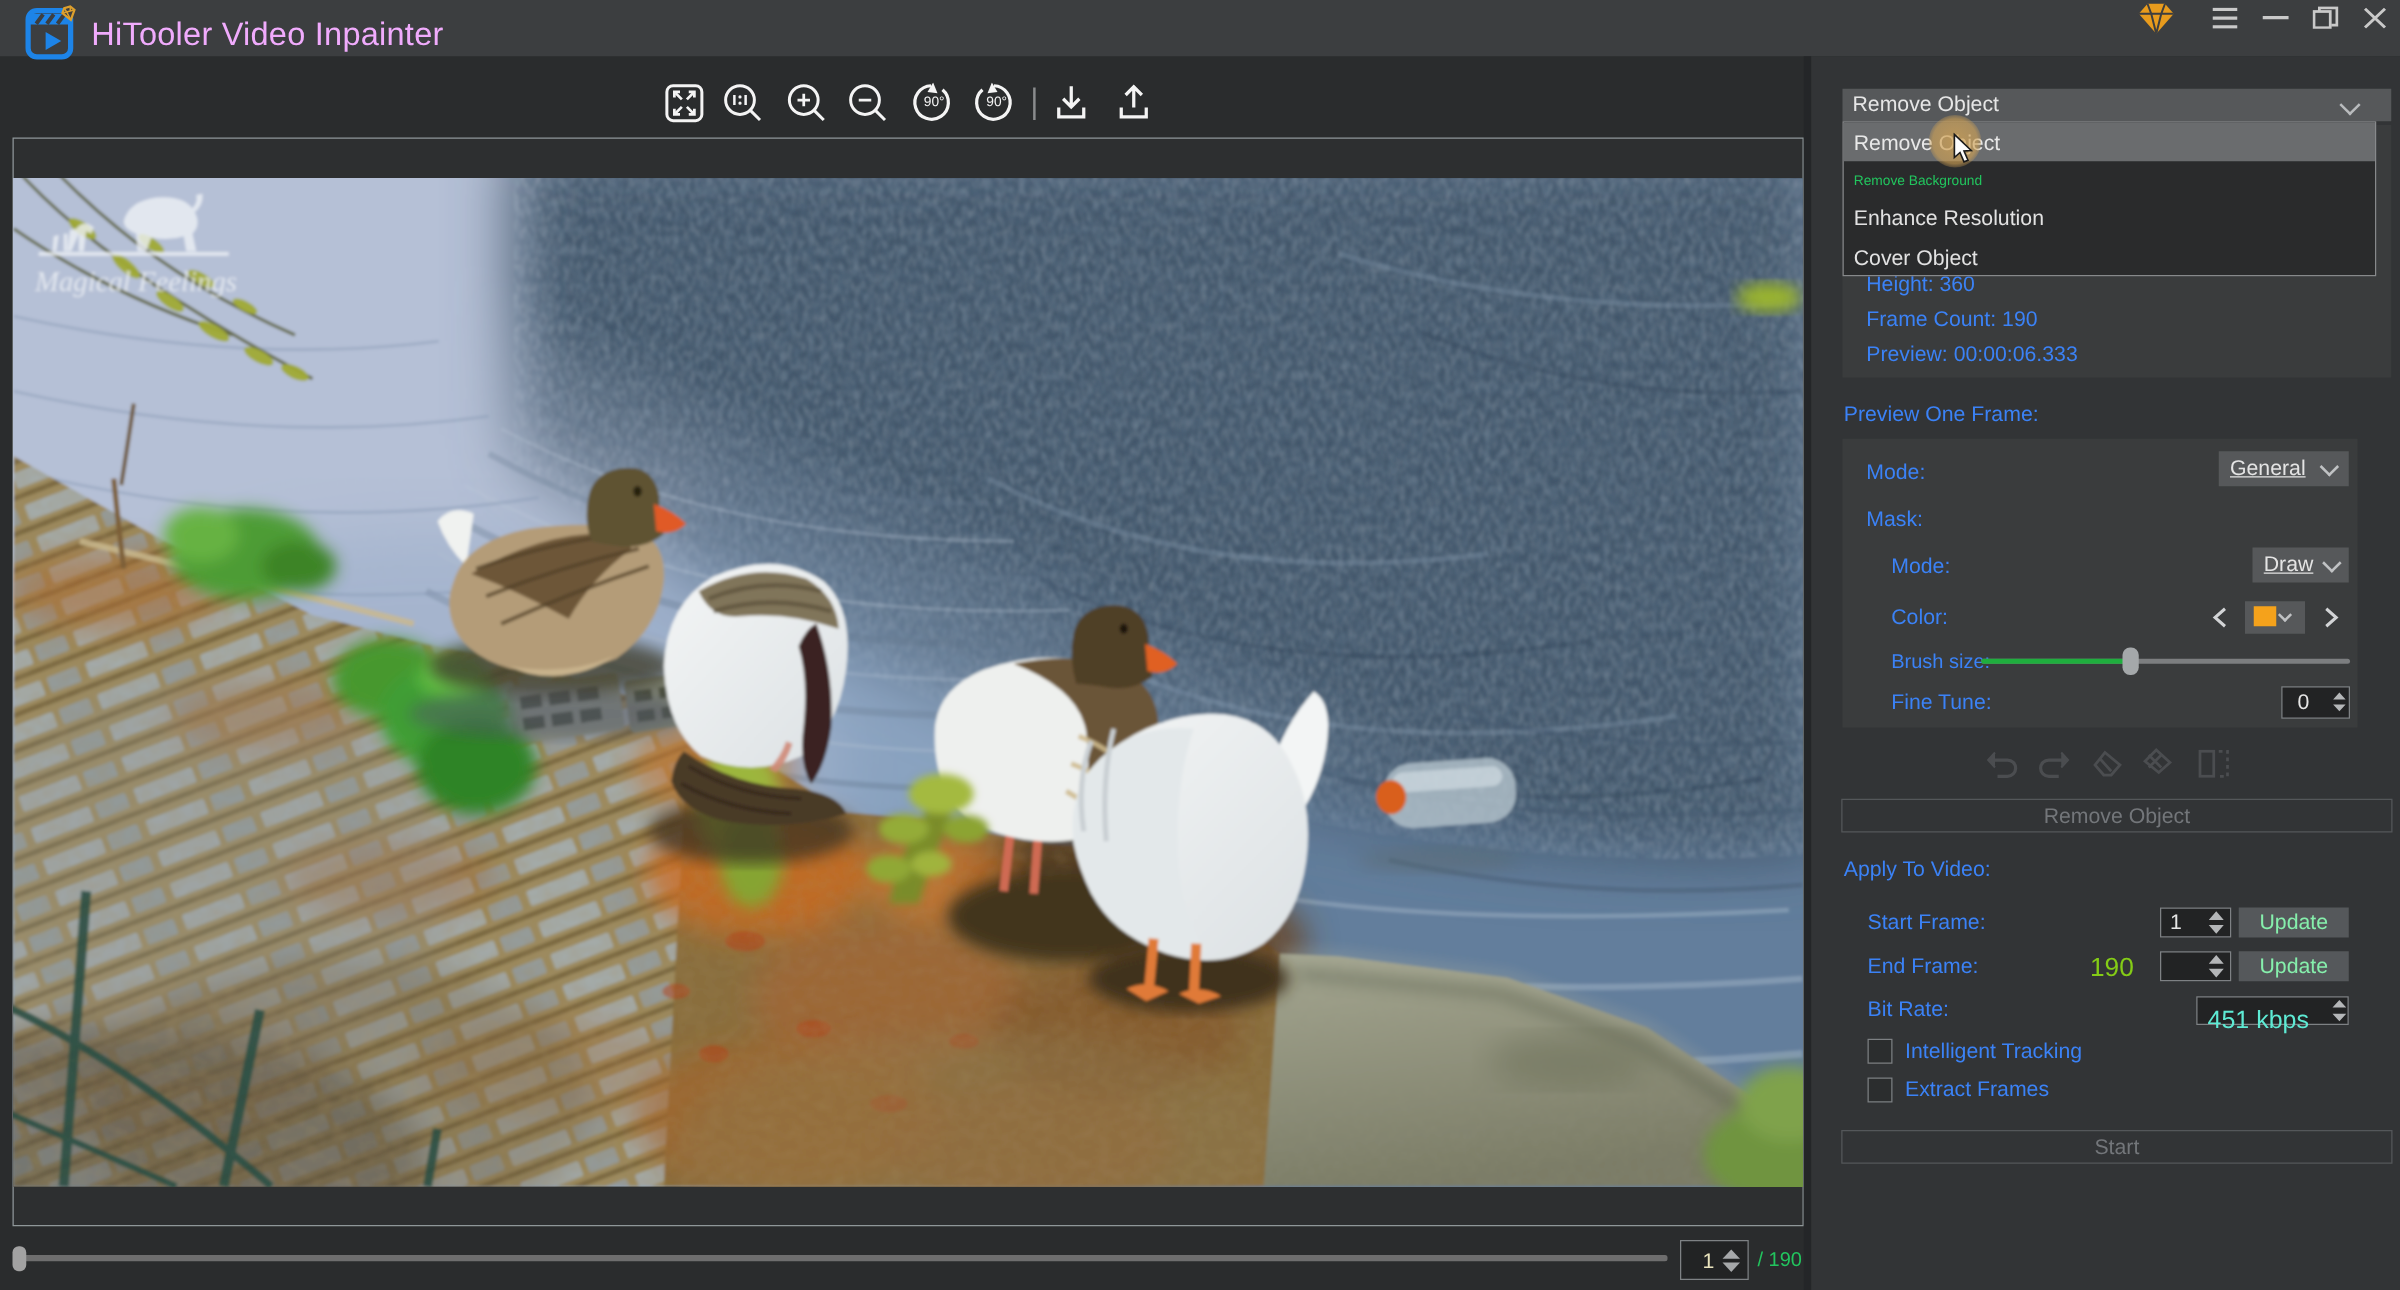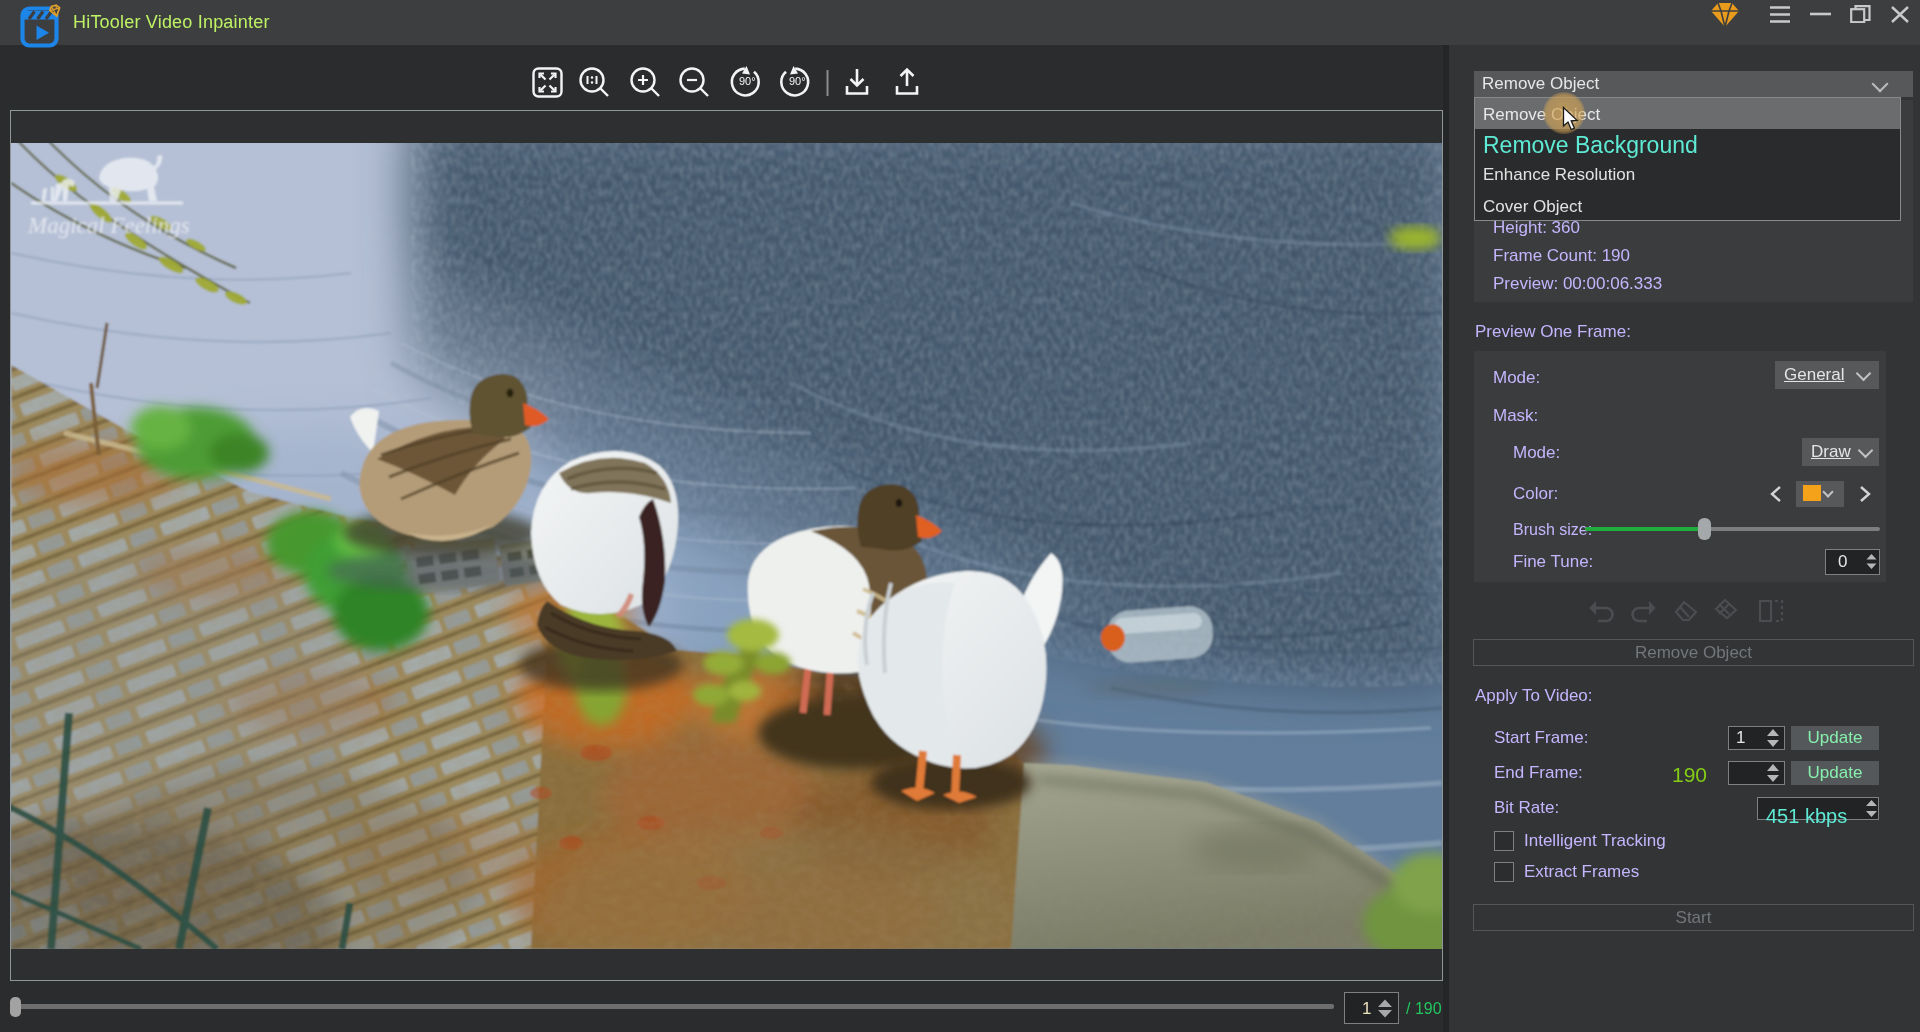--- a/index.html
+++ b/index.html
@@ -1,23 +1,23 @@
 <!DOCTYPE html>
 <html><head>
 <meta charset="utf-8">
 <style>
   * { margin:0; padding:0; box-sizing:border-box; }
   html,body { width:1920px; height:1032px; background:#2a2c2d; font-family:"Liberation Sans",sans-serif; overflow:hidden; }
   .abs { position:absolute; }
   .titlebar { position:absolute; left:0; top:0; width:1920px; height:45px; background:#3c3e40; }
-  .apptitle { position:absolute; left:73px; top:12px; font-size:18px; color:#bef264; letter-spacing:0.2px; }
+  .apptitle { position:absolute; left:73px; top:12px; font-size:26px; color:#f0abfc; letter-spacing:0.2px; }
   .panel { position:absolute; left:1449px; top:45px; width:471px; height:987px; background:#323436; }
   .divider { position:absolute; left:1443px; top:45px; width:6px; height:987px; background:#242628; }
   .vidbox { position:absolute; left:10px; top:110px; width:1433px; height:871px; border:1px solid #8f9799; background:#2d2f30; }
-  .lbl { position:absolute; color:#c4b5fd; font-size:17px; line-height:20px; }
+  .lbl { position:absolute; color:#3b82f6; font-size:17px; line-height:20px; }
   .box { position:absolute; background:#3a3c3d; }
   .ddbtn { position:absolute; background:#56585a; color:#e4e4e4; font-size:17px;text-decoration:underline; }
   .inp { position:absolute; background:#222324; border:1px solid #7e8184; color:#e6e6e6; font-size:17px; }
   .btn-dis { position:absolute; border:1px solid #54575a; color:#73767a; font-size:17px; text-align:center; }
   .upd { position:absolute; background:#55585b; color:#86efac; font-size:17px; text-align:center; }
   .chk { position:absolute; width:20px; height:20px; border:1px solid #7d8083; background:#2b2d2e; }
   .chev { display:inline-block; width:11px; height:11px; border-right:2px solid #c0c2c4; border-bottom:2px solid #c0c2c4; transform:rotate(45deg); }
 </style>
 </head>
 <body>
@@ -473,20 +473,20 @@
 <div class="lbl" style="left:1524px;top:831px">Intelligent Tracking</div>
 <div class="chk" style="left:1494px;top:862px"></div>
 <div class="lbl" style="left:1524px;top:862px">Extract Frames</div>
 <div class="btn-dis" style="left:1473px;top:904px;width:441px;height:27px;line-height:26px">Start</div>
 
 <div class="abs" style="left:1474px;top:71px;width:439px;height:26px;background:#56585a"></div>
 <div class="abs" style="left:1482px;top:74px;color:#e6e6e6;font-size:17px">Remove Object</div>
 <span class="chev" style="position:absolute;left:1874px;top:78px;width:12px;height:12px;border-color:#b9bbbd"></span>
 <div class="abs" style="left:1474px;top:97px;width:427px;height:124px;background:#2a2b2c;border:1px solid #87898b">
   <div style="height:31px;background:#6a6c6e;color:#e8e8e8;font-size:17px;line-height:33px;padding-left:8px">Remove Object</div>
-  <div style="height:31px;color:#5eead4;font-size:23px;line-height:33px;padding-left:8px">Remove Background</div>
+  <div style="height:31px;color:#22c55e;font-size:11px;line-height:33px;padding-left:8px">Remove Background</div>
   <div style="height:30px;color:#e2e2e2;font-size:17px;line-height:30px;padding-left:8px">Enhance Resolution</div>
   <div style="height:31px;color:#e2e2e2;font-size:17px;line-height:33px;padding-left:8px">Cover Object</div>
 </div>
 <div class="abs" style="left:1543px;top:92px;width:42px;height:42px;border-radius:50%;background:radial-gradient(circle, rgba(210,163,85,0.78) 0%, rgba(210,163,85,0.62) 60%, rgba(210,163,85,0) 78%)"></div>
 <svg class="abs" style="left:1562px;top:106px" width="20" height="26" viewBox="0 0 20 26">
   <path d="M1.5 1.5 L1.5 20 L6 16 L9.2 23.5 L12.4 22.2 L9.2 14.8 L15 14.4 Z" fill="#fcfcfc" stroke="#1a1a1a" stroke-width="1.3"></path>
 </svg>
 
 </body></html>

